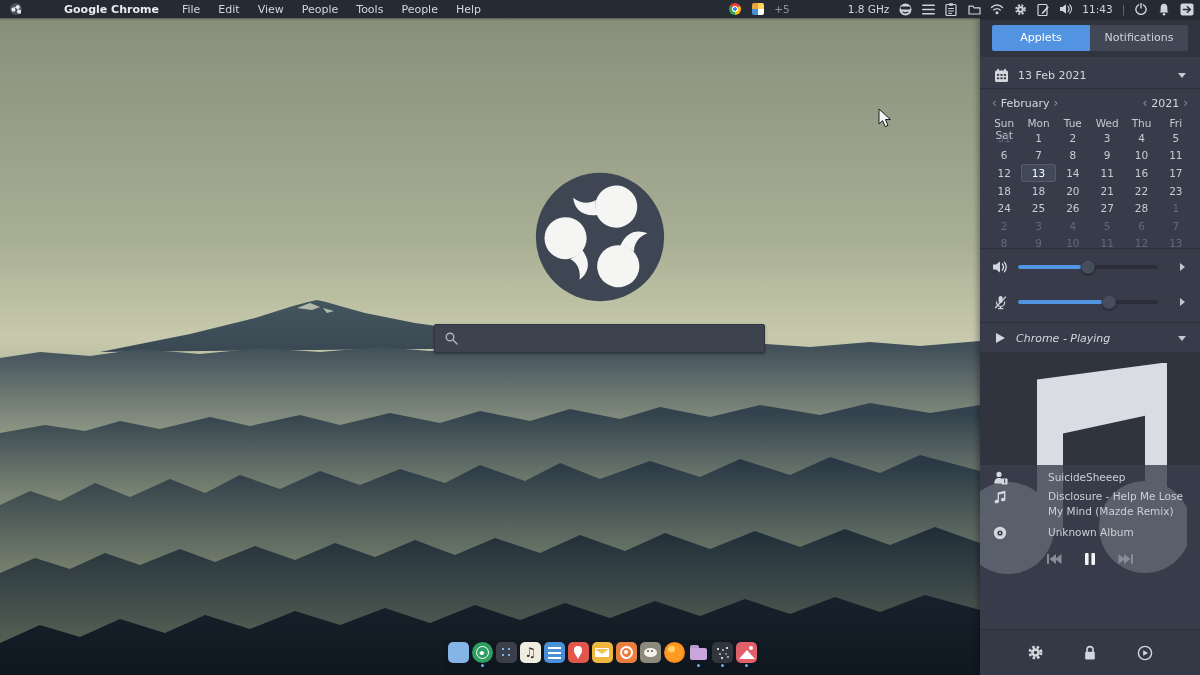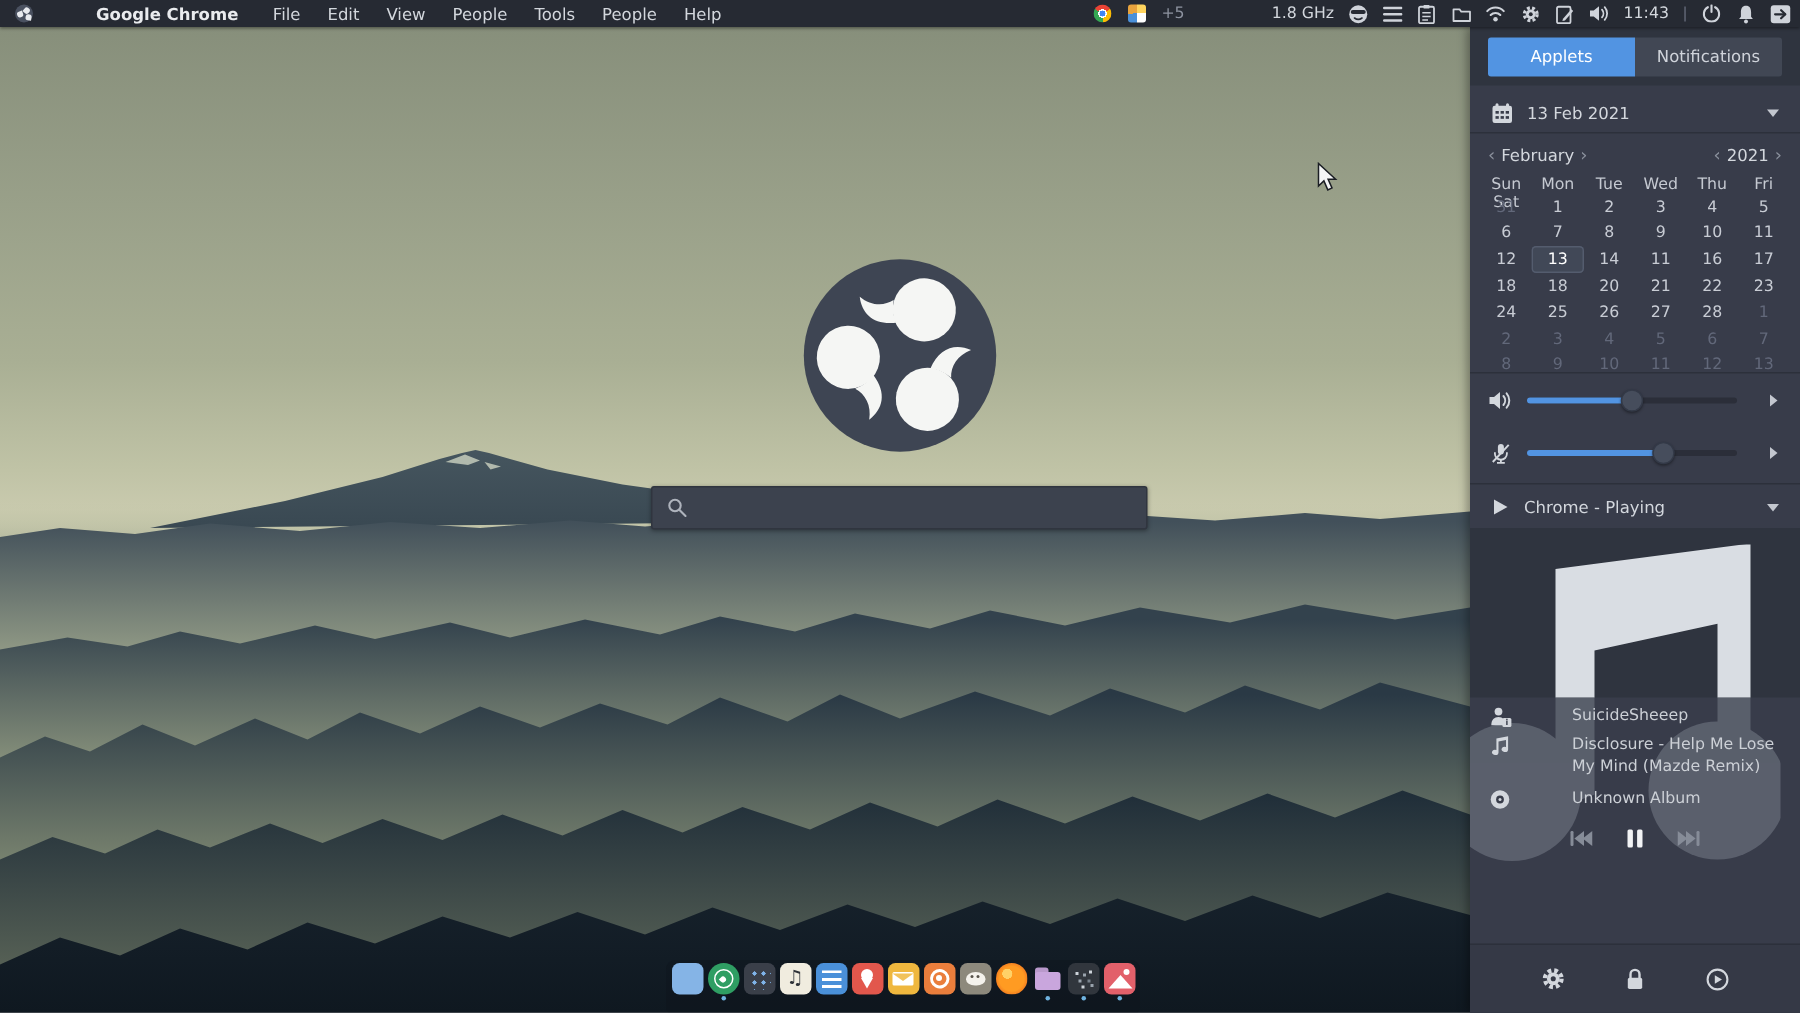--- a/index.html
+++ b/index.html
@@ -100,21 +100,21 @@
   .cal-cell.sel{background:#414857;box-shadow:inset 0 0 0 1px #545c6e;border-radius:3px;color:#fff;}
   
   .slider-row{position:absolute;left:0;width:220px;height:24px;display:flex;align-items:center;}
   .slider-row .sicon{width:18px;margin-left:11px;flex:0 0 auto;display:flex;justify-content:center;}
   .track{position:relative;margin-left:9px;width:140px;height:4px;border-radius:2px;background:#2b2e39;cursor:pointer;}
   .fill{position:absolute;left:0;top:0;bottom:0;border-radius:2px;background:#5294e2;}
   .knob{position:absolute;top:50%;width:13px;height:13px;border-radius:50%;background:#464d5c;border:1px solid #333947;
         transform:translate(-50%,-50%);box-shadow:0 1px 2px rgba(0,0,0,.4);cursor:pointer;}
   .expand-arrow{width:0;height:0;border-top:4.5px solid transparent;border-bottom:4.5px solid transparent;border-left:5.5px solid #c3c7cf;position:absolute;right:15px;cursor:pointer;}
   
-  #player-header{position:absolute;left:0;top:310px;width:220px;height:20px;display:flex;align-items:center;cursor:pointer;}
+  #player-header{position:absolute;left:0;top:310px;width:220px;height:20px;display:flex;align-items:center;cursor:pointer;font-style:italic;}
   #player-header .phtxt{font-size:11px;color:#d3d7dd;margin-left:10px;}
   #art-box{position:absolute;left:0;top:334px;width:220px;height:113px;background:#2f343f;overflow:hidden;}
   #art-box svg,#ghost-box svg{position:absolute;left:-23px;}
   #art-box svg{top:11px;}
   #ghost-box{position:absolute;left:0;top:447px;width:220px;height:130px;overflow:hidden;pointer-events:none;}
   #ghost-box svg{top:-102px;opacity:.38;}
   .info-row{position:absolute;left:0;width:220px;display:flex;align-items:flex-start;z-index:5;gap:32px;}
   .info-row .iicon{width:16px;margin-left:12px;flex:0 0 auto;display:flex;justify-content:center;padding-top:1px;}
   .info-row .itxt{font-size:10.5px;color:#ccd0d6;margin-left:8px;margin-right:10px;line-height:15px;}
   #controls{position:absolute;left:0;top:530px;width:220px;height:22px;display:flex;align-items:center;justify-content:center;gap:22px;z-index:6;}

